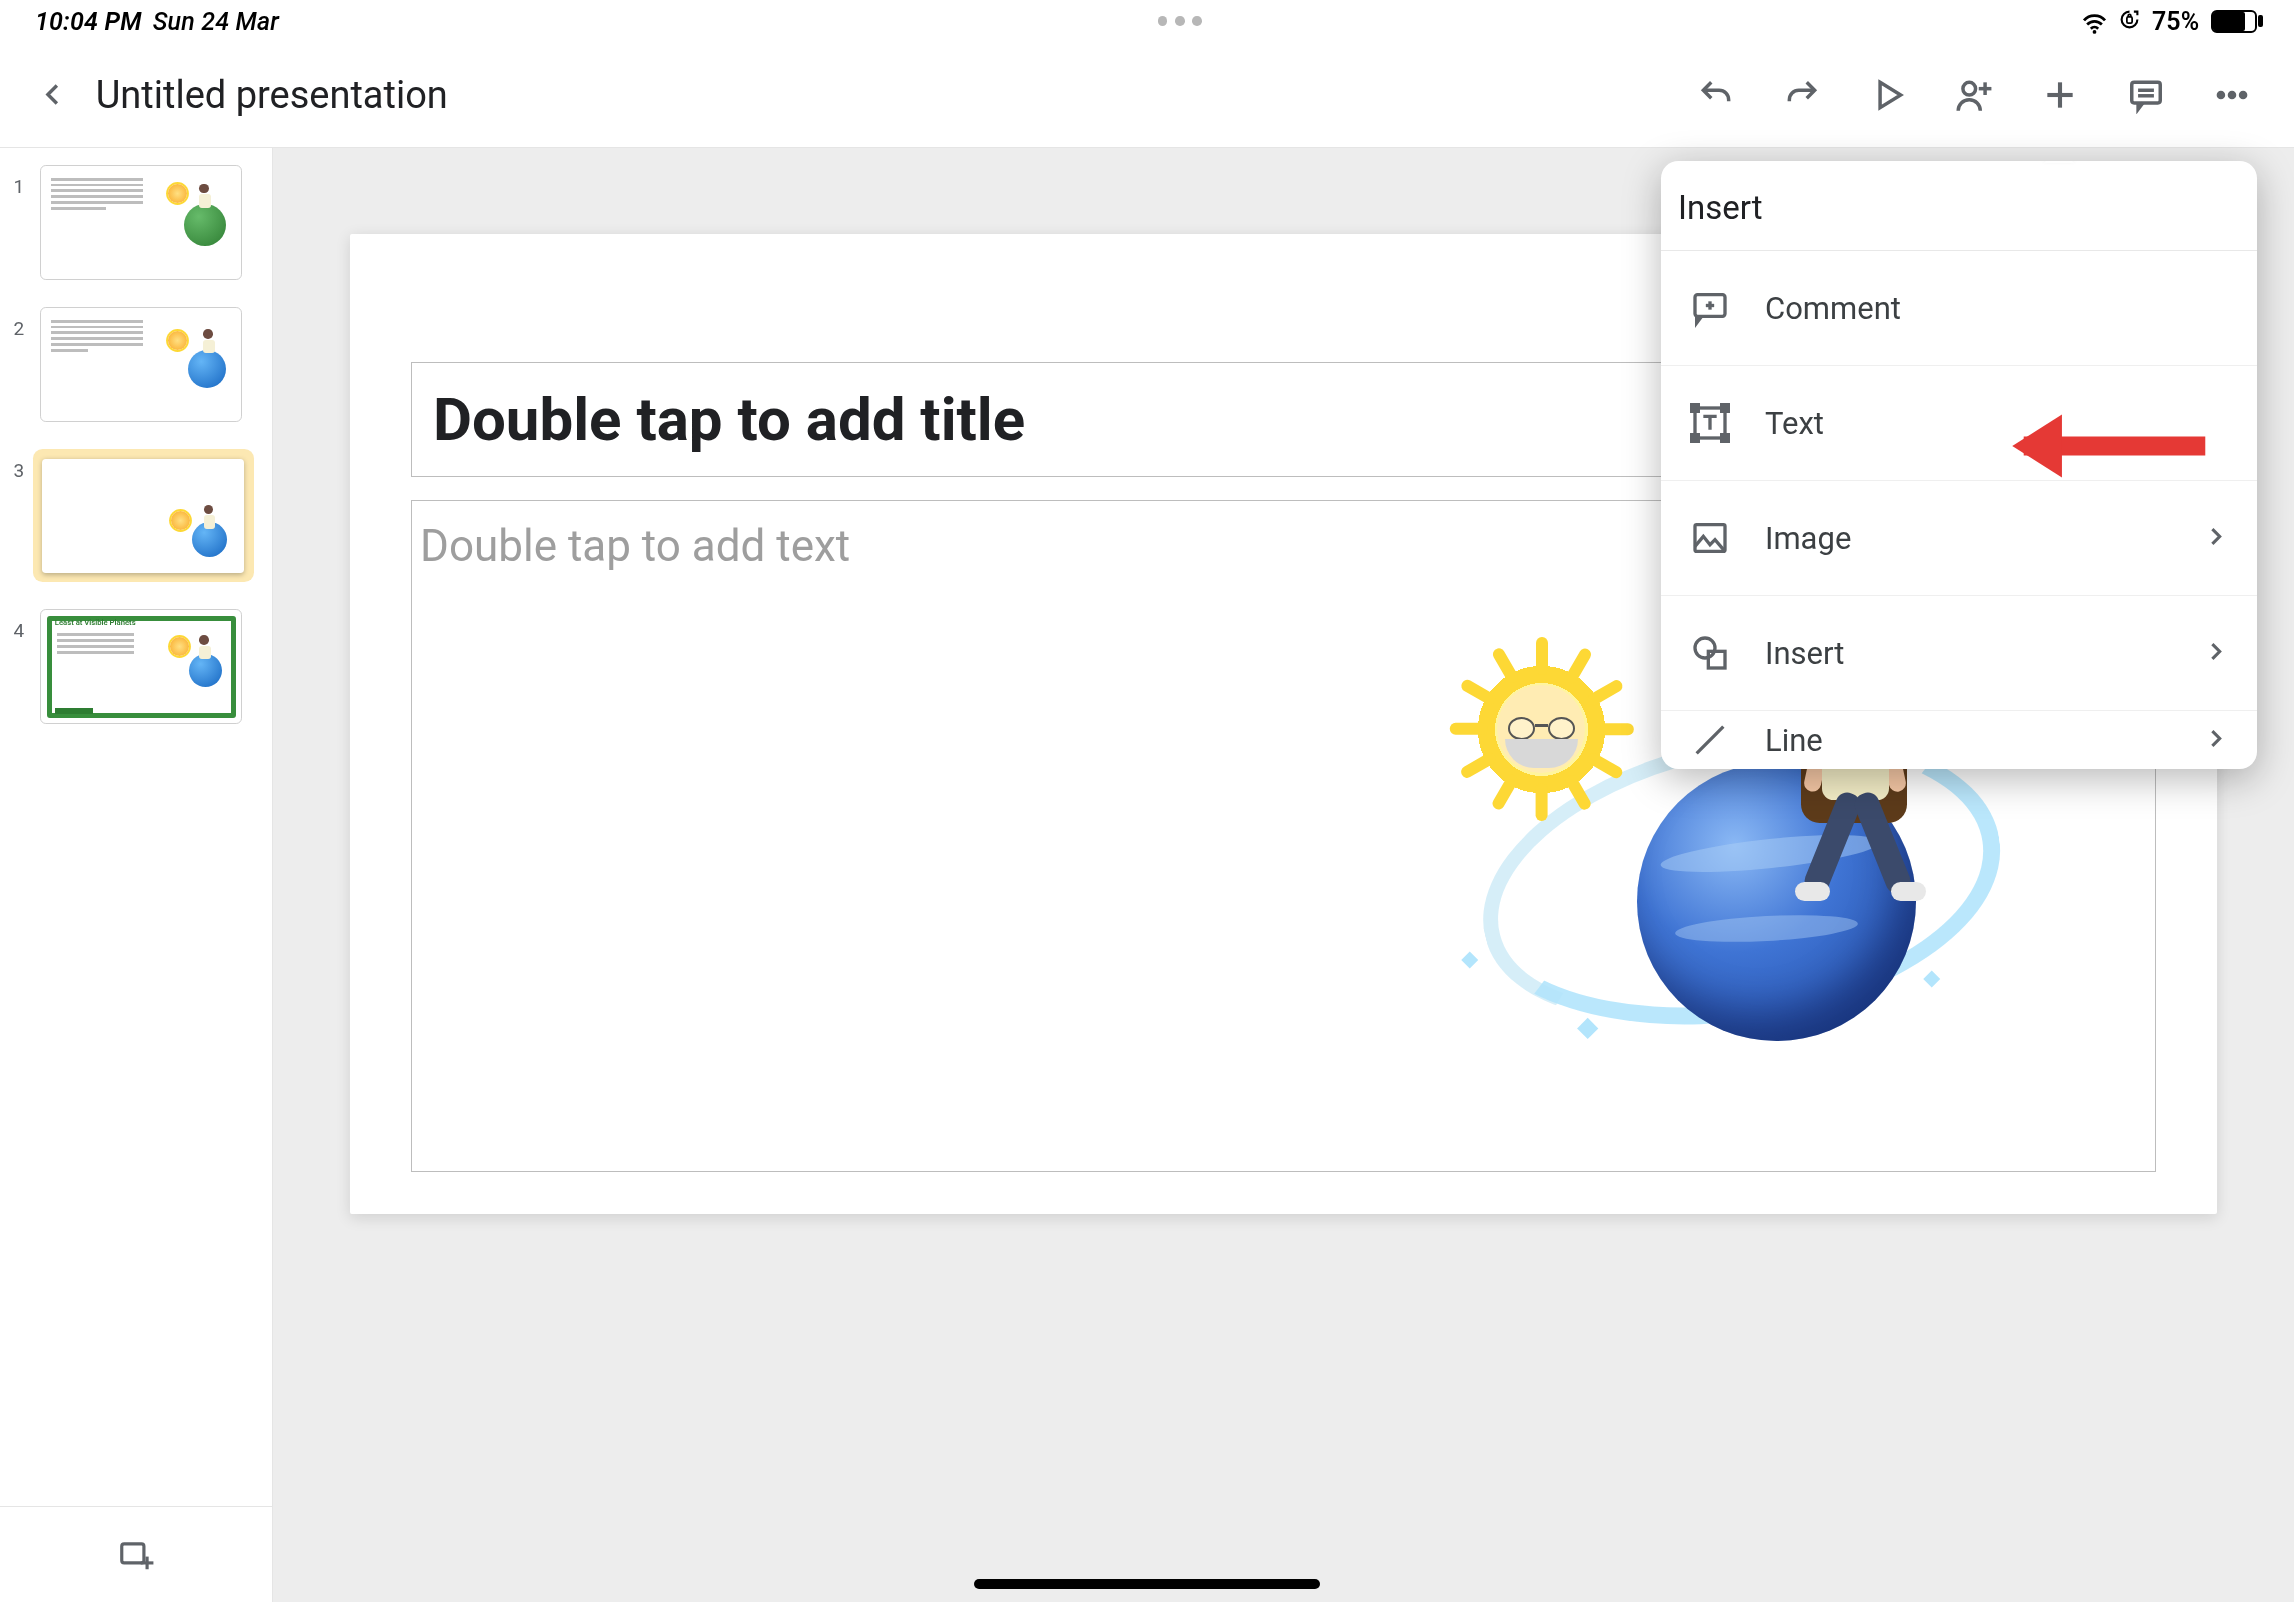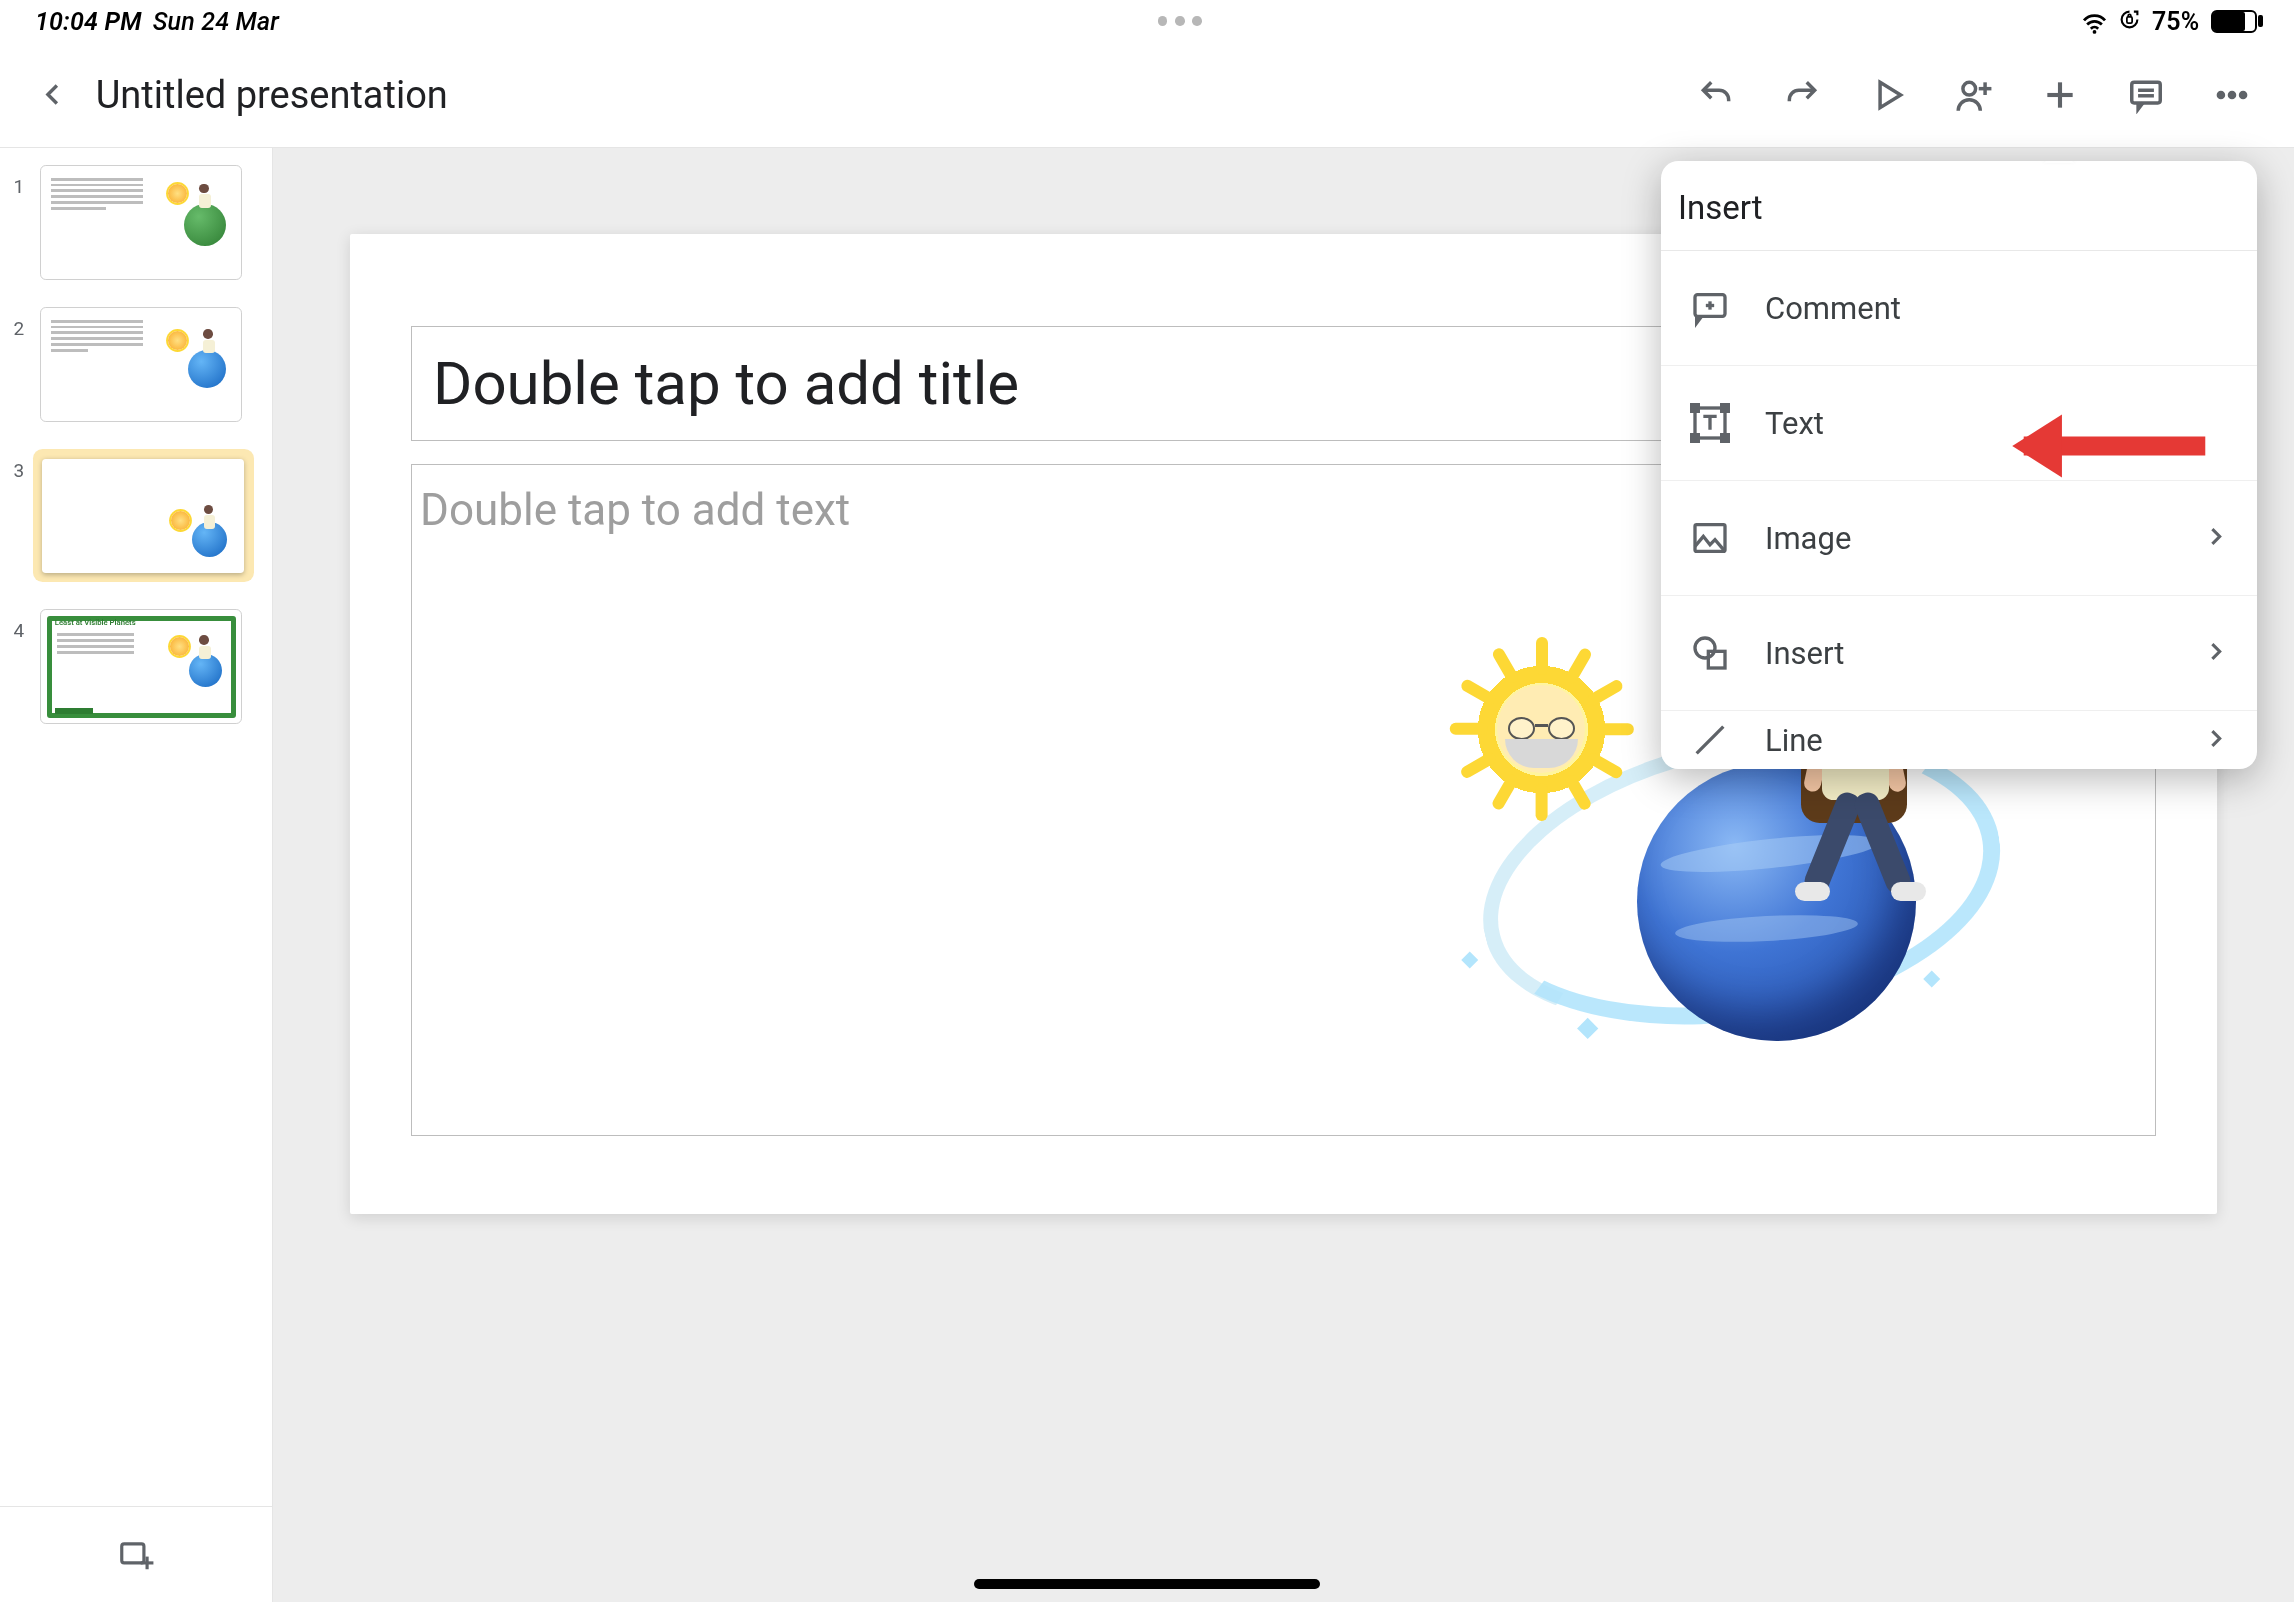--- a/index.html
+++ b/index.html
@@ -44,21 +44,21 @@
   .mini-sun{position:absolute; width:19px; height:19px; border-radius:50%; background:radial-gradient(circle,#ffe082,#f9a825); box-shadow:0 0 0 1.9px #fdd835;}
   .mini-person{position:absolute; width:13.4px; height:25px;}
   .mini-person .head{width:9.6px;height:9.6px;border-radius:50%;background:#6d4c41;}
   .mini-person .body{width:11.5px;height:13.4px;background:#f5f0d6;border-radius:2.9px;margin-top:1px;}
   .mini-text{position:absolute; left:9.6px; top:11.5px; width:92px;}
   .mini-text .line{height:2.9px;background:#bdbdbd;margin-bottom:2.9px;}
   .mini-title{position:absolute; left:13.4px; top:7.7px; font-size:7.7px; color:#2e7d32; font-weight:600;}
 
   
   .slide { width:100%; height:980px; background:#fff; box-shadow:0 3.8px 15.4px rgba(0,0,0,0.12); border-radius:1.9px; position:relative; padding:92px 61px 38px 61px;}
-  .titlebox{ border:1.4px solid #bdbdbd; height:115px; display:flex; align-items:center; padding:12px 21px; font-size:60px; color:#202124; font-weight:400;}
+  .titlebox{ border:1.4px solid #bdbdbd; height:115px; display:flex; align-items:center; padding:12px 21px; font-size:60px; color:#202124; font-weight:700;margin-top:36px;}
   .bodybox{ border:1.4px solid #bdbdbd; margin-top:23px; height:672px; padding:19px 8px; font-size:44px; color:#9e9e9e;}
   
   
   .illus { position:absolute; left:1076px; top:403px; width:615px; height:480px; }
   .swoosh{ position:absolute; width:538px; height:288px; border:17.3px solid #b3e5fc; border-radius:269px/144px; left:38px; top:96px; transform:rotate(-8deg); border-top-color:transparent; border-left-color:transparent; opacity:.9;}
   .swoosh2{ position:absolute; width:500px; height:269px; border:15.4px solid #cdebf7; border-radius:250px/134px; left:52px; top:106px; transform:rotate(-14deg); border-bottom-color:transparent; border-right-color:transparent; opacity:.8;}
   .starDot{position:absolute;width:11.5px;height:11.5px;background:#b3e5fc;transform:rotate(45deg);} 
   .planet-big{ position:absolute; width:279px; height:279px; border-radius:50%; left:211px; top:125px;
     background: radial-gradient(circle at 35% 30%, #8bb9f5 0%, #3f74d4 40%, #234da8 85%); box-shadow: inset -19px -29px 38px rgba(0,0,40,.35);} 
   .planet-big::before{content:"";position:absolute;left:23px;top:77px;width:221px;height:29px;border-radius:50%;background:rgba(170,205,245,.5);transform:rotate(-6deg);} 

